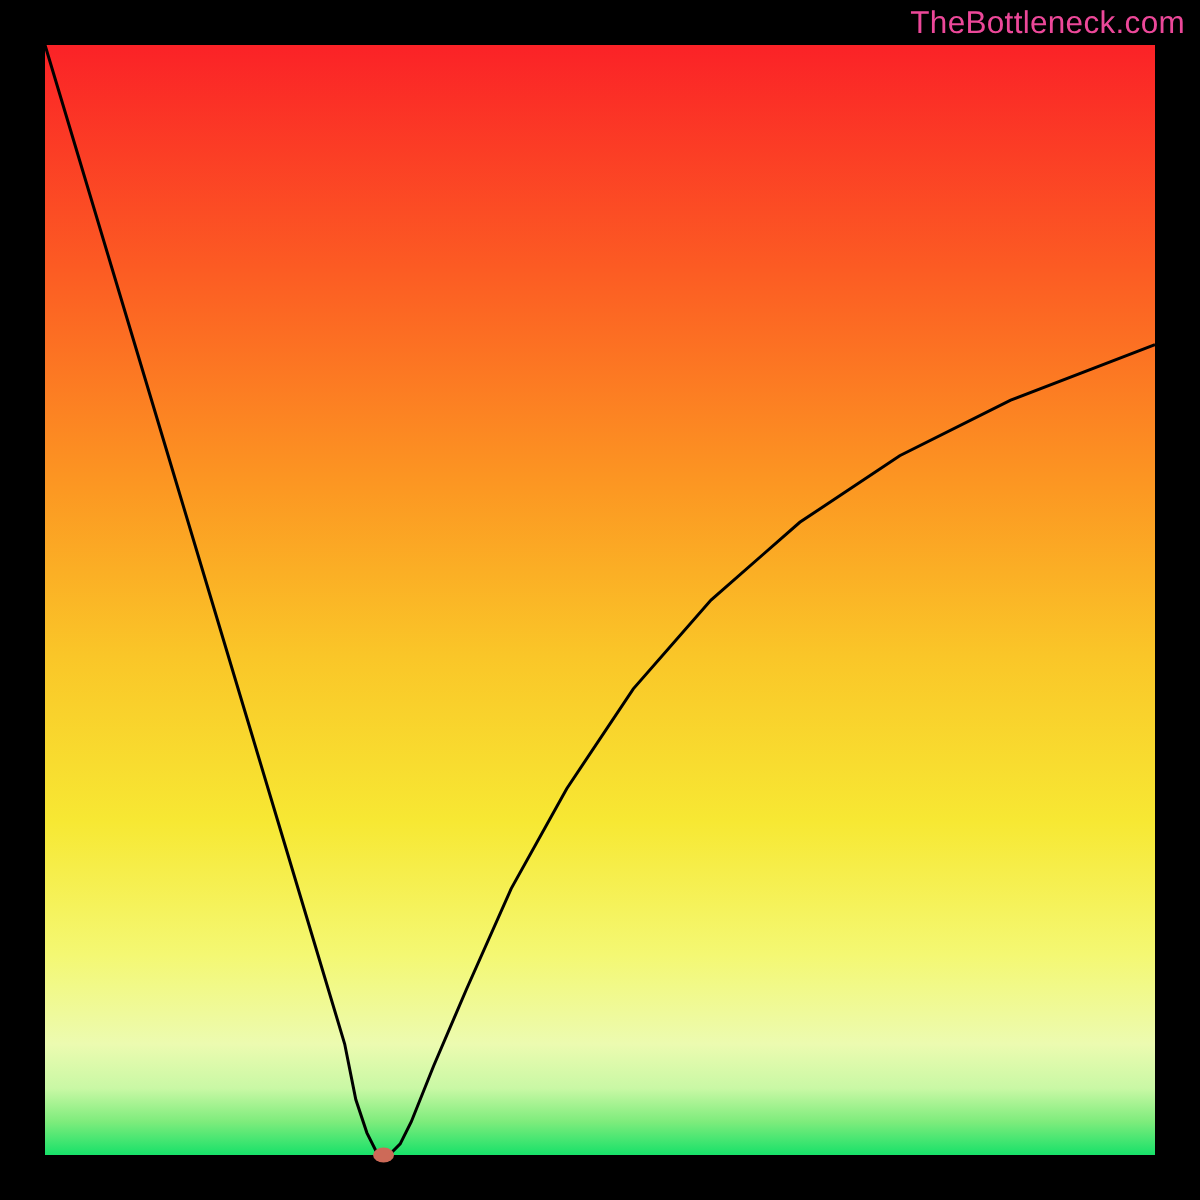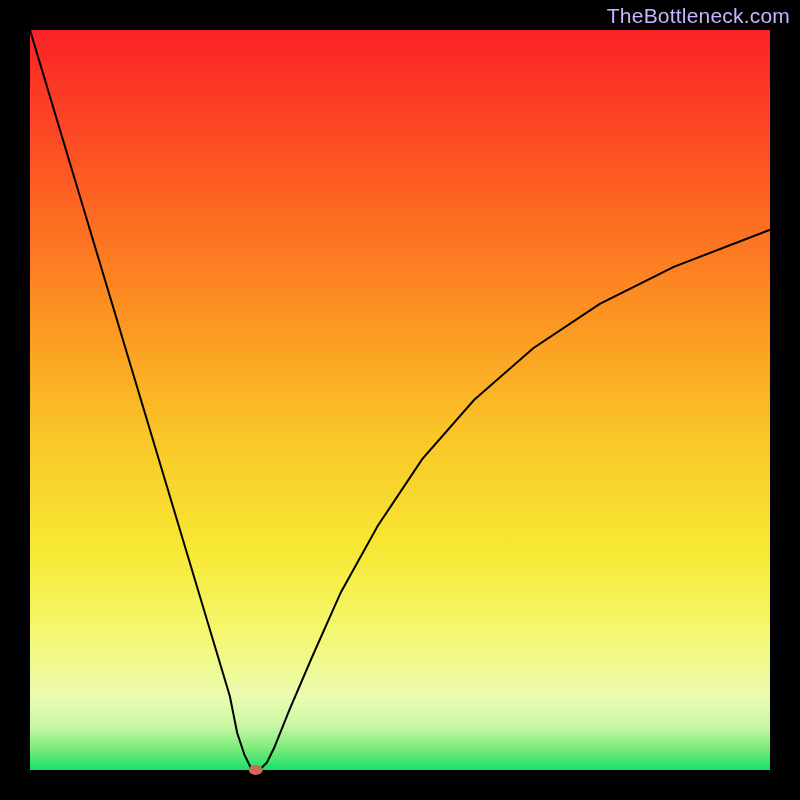--- a/index.html
+++ b/index.html
@@ -14,21 +14,21 @@
   .frame {
     position: relative;
     width: 800px;
     height: 800px;
     background: #000;
   }
   .watermark {
     position: absolute;
     top: 4px;
     right: 10px;
-    color: #c4b5fd;
+    color: #ec4899;
     font-size: 21px;
     letter-spacing: 0.2px;
     user-select: none;
   }
   svg {
     position: absolute;
     left: 0;
     top: 0;
   }
 </style>

